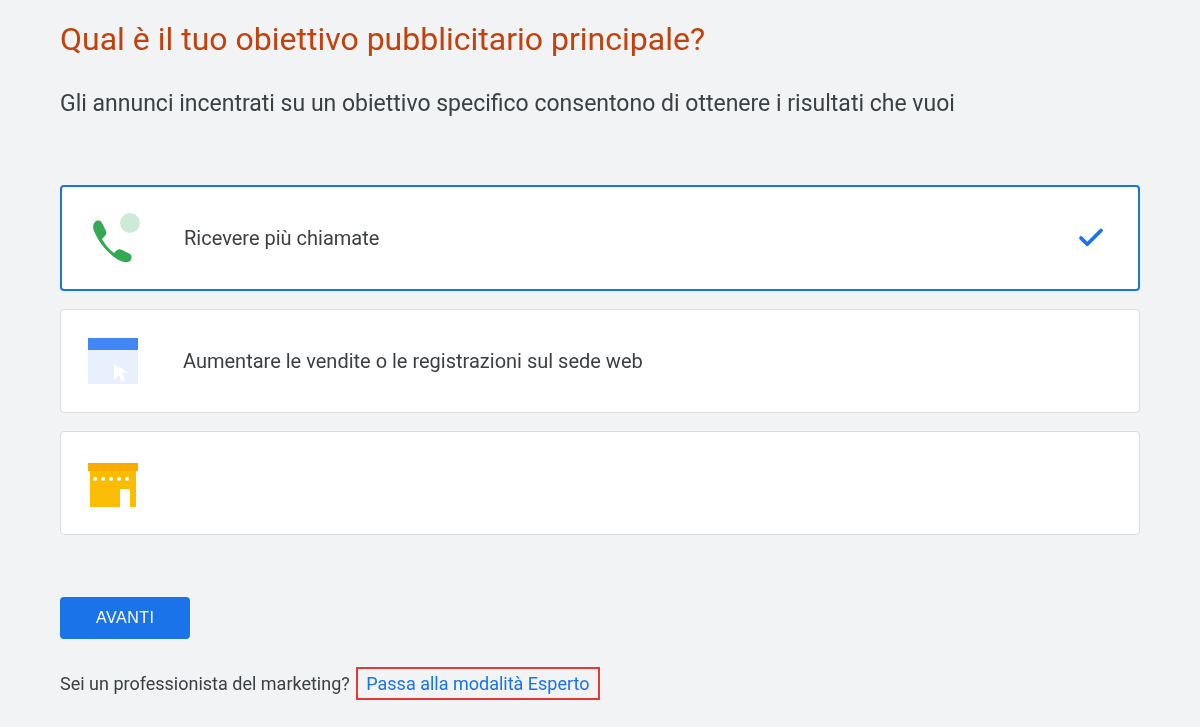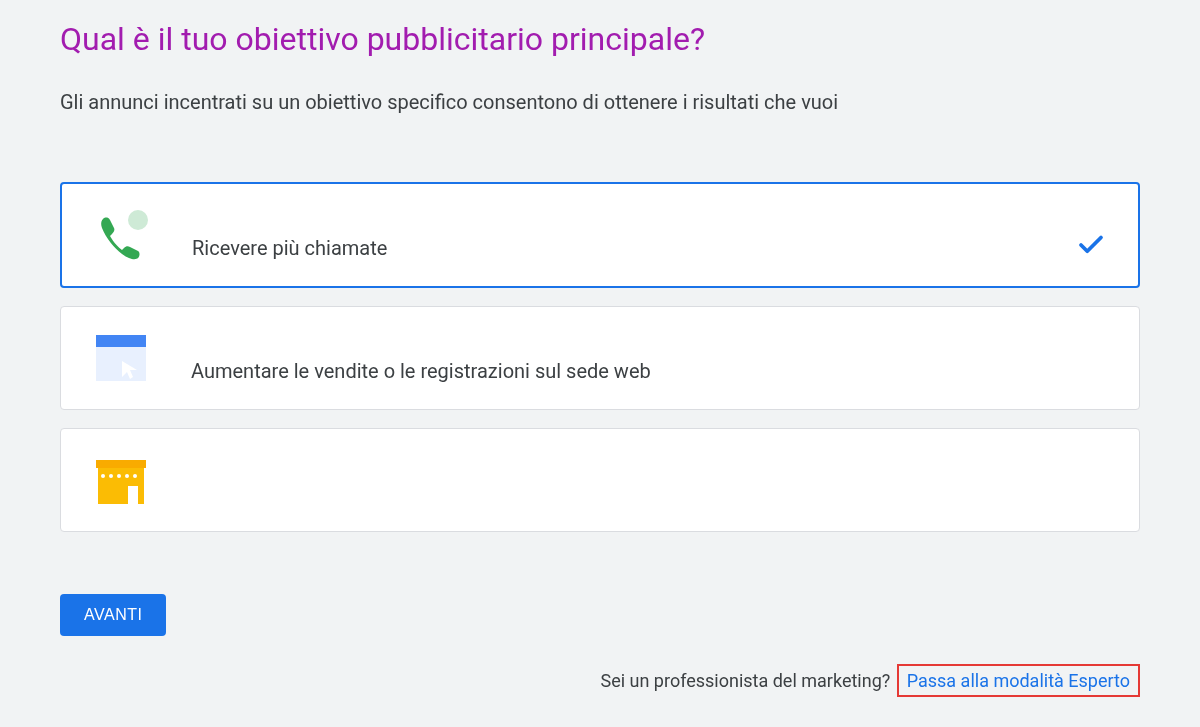--- a/index.html
+++ b/index.html
@@ -10,37 +10,37 @@
     body {
       font-family: 'Roboto', Arial, sans-serif;
       background-color: #f1f3f4;
       width: 1200px;
       height: 727px;
       padding: 20px 60px 10px 60px;
     }
     .page-title {
       font-size: 32px;
       font-weight: 400;
-      color: #a21caf;
+      color: #c2410c;
       margin-bottom: 32px;
     }
     .page-subtitle {
-      font-size: 20px;
+      font-size: 23px;
       font-weight: 400;
       color: #3c4043;
       margin-bottom: 68px;
     }
     .option-card {
       background-color: #ffffff;
       border: 1px solid #dadce0;
       border-radius: 4px;
-      padding: 26px 32px 26px 30px;
+      padding: 26px 32px 26px 22px;
       margin-bottom: 18px;
       display: flex;
-      align-items: flex-end;
+      align-items: center;
       cursor: pointer;
     }
     .option-card.selected {
       border: 2px solid #1a73e8;
     }
     .option-icon {
       width: 60px;
       height: 50px;
       display: flex;
       align-items: center;
@@ -57,29 +57,29 @@
     .checkmark {
       flex-shrink: 0;
       width: 30px;
       height: 30px;
     }
     .next-button {
       background-color: #1a73e8;
       color: #ffffff;
       border: none;
       border-radius: 4px;
-      padding: 12px 24px;
+      padding: 12px 36px;
       font-size: 16px;
       font-weight: 500;
       letter-spacing: 0.5px;
       cursor: pointer;
       margin-top: 44px;
     }
     .footer-text {
-      text-align: right;
+      text-align: left;
       font-size: 18px;
       color: #3c4043;
       margin-top: 28px;
     }
     .expert-link-wrapper {
       display: inline-block;
       border: 2px solid #e53935;
       padding: 4px 8px;
       margin-left: 2px;
     }

